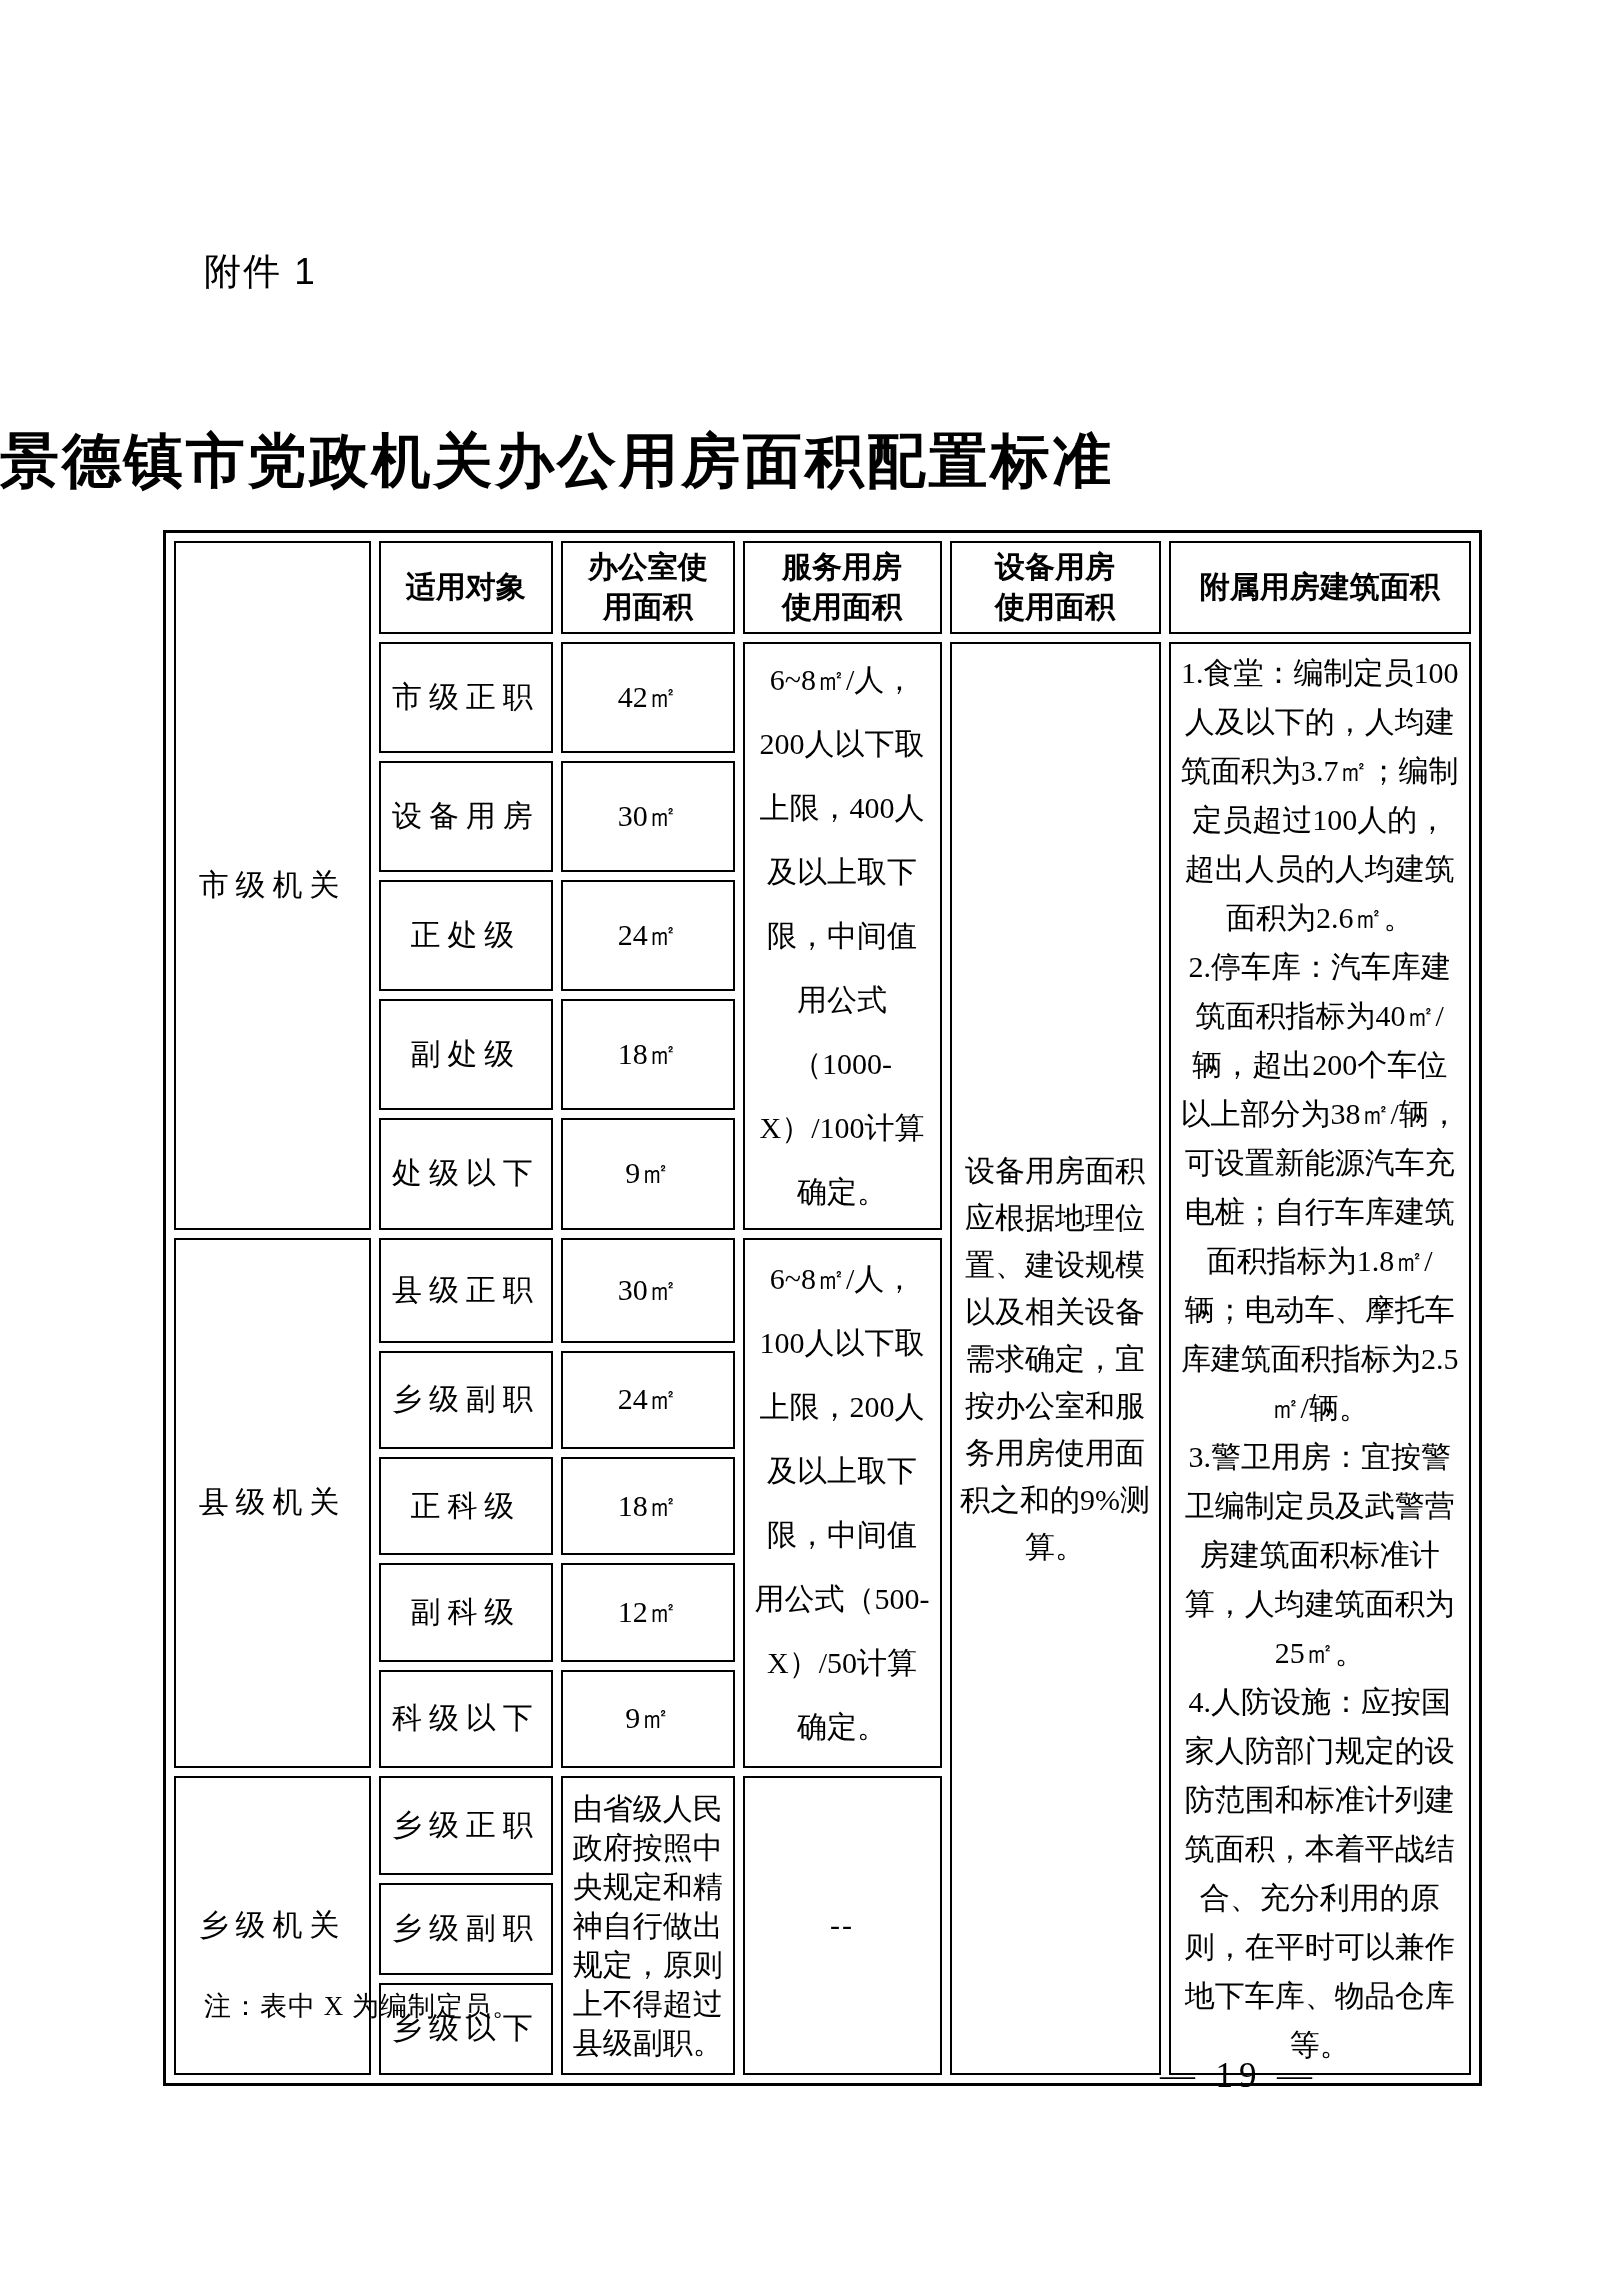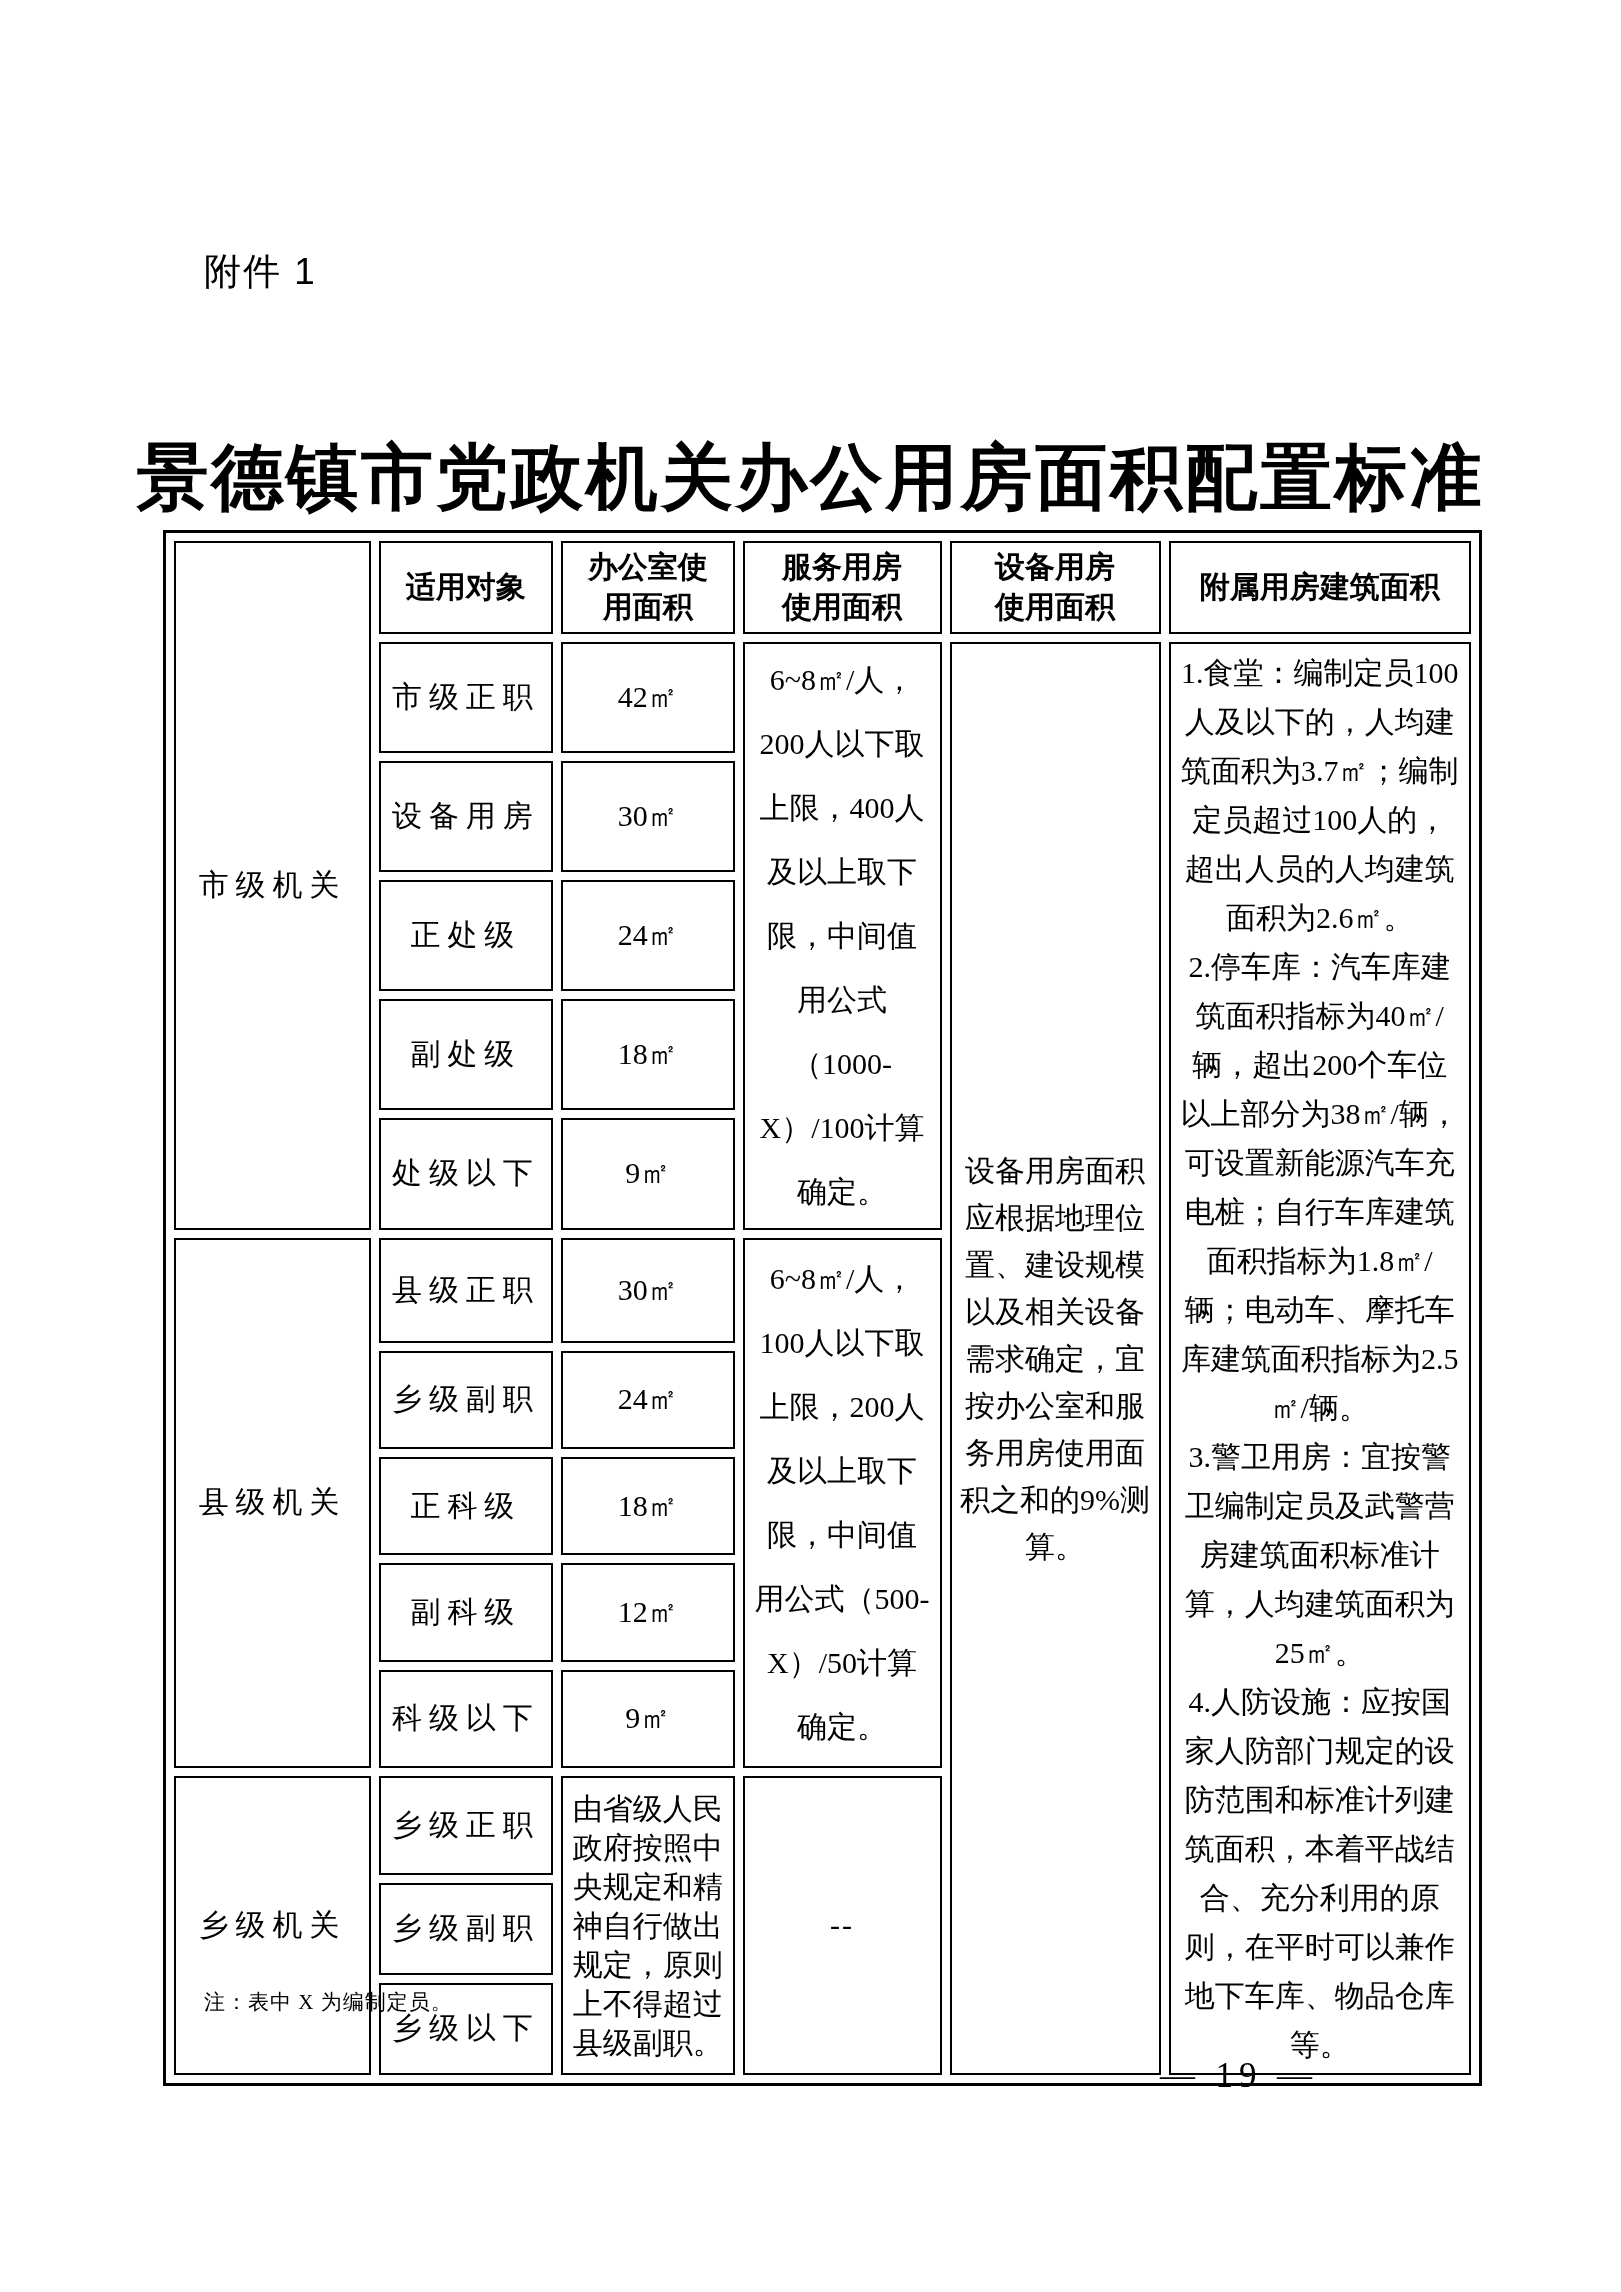--- a/index.html
+++ b/index.html
@@ -9,22 +9,21 @@
     font-family:"Liberation Serif","DejaVu Serif",serif;
     position:relative;
   }
   .attachment-label {
     position:absolute; left:204px; top:247px;
     font-family:"Liberation Sans","DejaVu Sans",sans-serif;
     font-size:37px; letter-spacing:2px;
   }
   .doc-title {
     position:absolute; left:0; top:382px; width:100%;
-    text-align:center;
-    font-size:72px; font-weight:900; letter-spacing:2.9px;
+    font-size:59px; font-weight:900; letter-spacing:2.9px;
     font-family:"Liberation Serif","DejaVu Serif",serif;
   }
   .table-wrap { position:absolute; left:163px; top:530px; }
 
   table.std {
     border-collapse:separate; border-spacing:8.8px;
     border:3.9px solid #000;
     table-layout:fixed; width:1319px; box-sizing:border-box;
     background:#fff;
   }
@@ -53,21 +52,21 @@
   td.office-merged { line-height:39px; padding:5.9px 7.8px; }
   td.equipment-cell { line-height:47px; }
   td.auxiliary-cell {
     vertical-align:top; padding:11.8px 11.8px 5.9px 11.8px; line-height:49px;margin-top:8px;
   }
   td.auxiliary-cell p { margin:0; }
   td.dash-cell { font-size:30px; letter-spacing:2px; }
 
   .doc-note {
     position:absolute; left:204px; top:1988px;
-    font-size:21px; letter-spacing:1px;
+    font-size:27px; letter-spacing:1px;
   }
   .page-number {
     position:absolute; left:1160px; top:2056px; width:294px;
     font-size:35px; letter-spacing:5.9px;
   }
 </style>
 </head>
 <body>
 
 <div class="attachment-label">附件 1</div>

